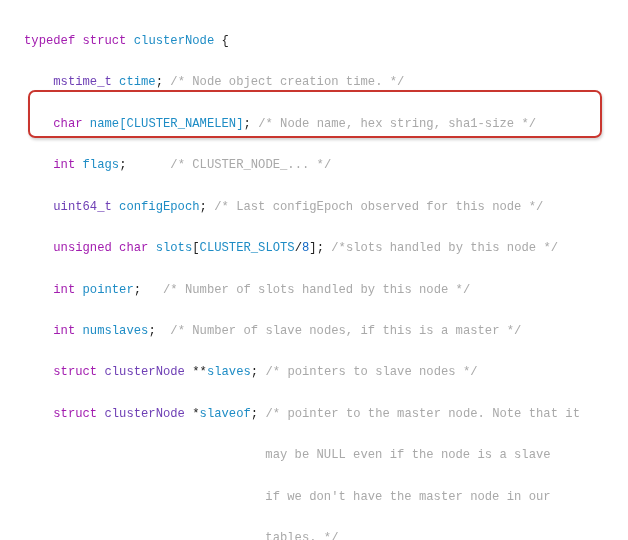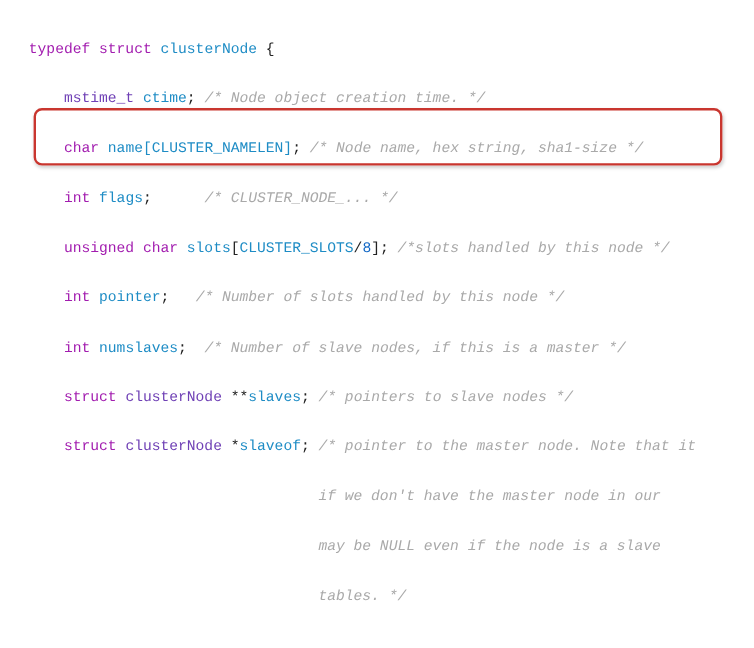--- a/index.html
+++ b/index.html
@@ -14,21 +14,21 @@
     line-height: 1.7;
   }
   .code-wrap {
     padding: 10px 4px 0 24px;
     position: relative;
     white-space: pre;
   }
   .kw  { color: #a21caf; }      
   .typ { color: #6f40b5; text-align: right; }      
   .idn { color: #1e8cc5; }      
-  .cmt { color: #a9a9a9; font-style: italic; }      
+  .cmt { color: #a9a9a9; }      
   .num { color: #1167c5; }      
   .pln { color: #222; }
   .highlight-box {
     position: absolute;
     border: 2px solid #c9362f;
     border-radius: 7px;
     box-shadow: 1px 2px 3px rgba(0,0,0,.18);
     background: rgba(255,255,255,0.0);
     pointer-events: none;
     left: 28px;
@@ -38,27 +38,28 @@
   }
 </style>
 </head>
 <body>
 
 <div class="code-wrap">
 <div><span class="kw">typedef</span> <span class="kw">struct</span> <span class="idn">clusterNode</span><span class="pln"> {</span></div>
 <div>    <span class="typ">mstime_t</span> <span class="idn">ctime</span><span class="pln">;</span> <span class="cmt">/* Node object creation time. */</span></div>
 <div>    <span class="kw">char</span> <span class="idn">name</span><span class="idn">[CLUSTER_NAMELEN]</span><span class="pln">;</span> <span class="cmt">/* Node name, hex string, sha1-size */</span></div>
 <div>    <span class="kw">int</span> <span class="idn">flags</span><span class="pln">;</span>      <span class="cmt">/* CLUSTER_NODE_... */</span></div>
+<div>    <span class="typ">uint64_t</span> <span class="idn">configEpoch</span><span class="pln">;</span> <span class="cmt">/* Last configEpoch observed for this node */</span></div>
 <div>    <span class="kw">unsigned char</span> <span class="idn">slots</span><span class="pln">[</span><span class="idn">CLUSTER_SLOTS</span><span class="pln">/</span><span class="num">8</span><span class="pln">]</span><span class="pln">;</span> <span class="cmt">/*slots handled by this node */</span></div>
 <div>    <span class="kw">int</span> <span class="idn">pointer</span><span class="pln">;</span>   <span class="cmt">/* Number of slots handled by this node */</span></div>
 <div>    <span class="kw">int</span> <span class="idn">numslaves</span><span class="pln">;</span>  <span class="cmt">/* Number of slave nodes, if this is a master */</span></div>
 <div>    <span class="kw">struct</span> <span class="typ">clusterNode</span> <span class="pln">**</span><span class="idn">slaves</span><span class="pln">;</span> <span class="cmt">/* pointers to slave nodes */</span></div>
 <div>    <span class="kw">struct</span> <span class="typ">clusterNode</span> <span class="pln">*</span><span class="idn">slaveof</span><span class="pln">;</span> <span class="cmt">/* pointer to the master node. Note that it</span></div>
+<div>                                 <span class="cmt">may be NULL even if the node is a slave</span></div>
 <div>                                 <span class="cmt">if we don't have the master node in our</span></div>
-<div>                                 <span class="cmt">may be NULL even if the node is a slave</span></div>
 <div>                                 <span class="cmt">tables. */</span></div>
 
 
 
 
 
 
 
 
 

